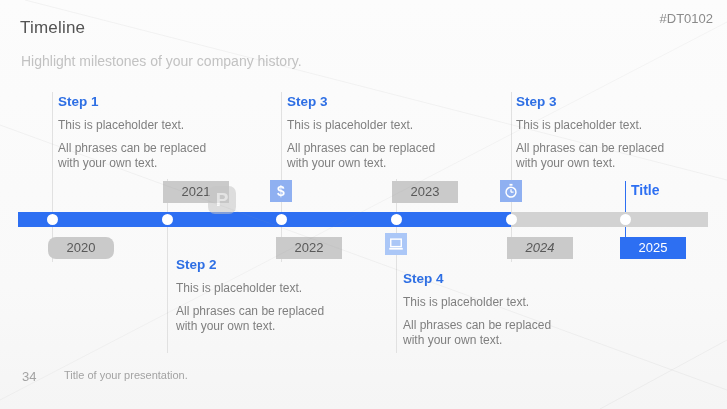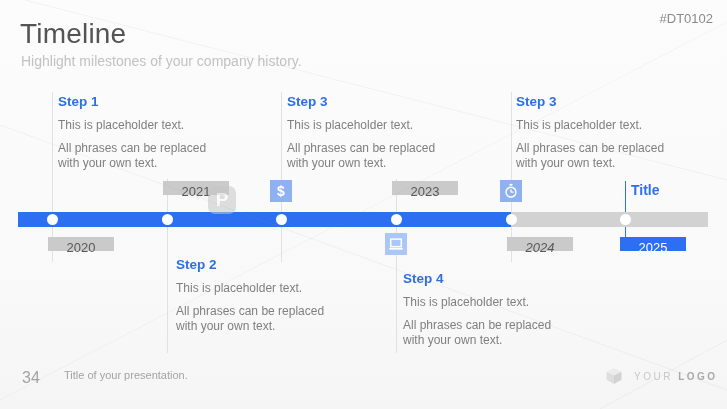--- a/index.html
+++ b/index.html
@@ -1,51 +1,51 @@
 <!DOCTYPE html>
 <html><head>
 <meta charset="utf-8">
 <style>
   html,body{margin:0;padding:0;}
   body{font-family:"Liberation Sans",sans-serif;background:#e9e9e9;}
   .slide{position:relative;width:727px;height:409px;overflow:hidden;
          background:linear-gradient(180deg,#fcfcfc 0%,#f9f9f9 70%,#f5f5f5 100%);}
   
-  .title{position:absolute;left:20px;top:18px;font-size:28px;color:#545454;letter-spacing:.2px;}
+  .title{position:absolute;left:20px;top:18px;font-size:17px;color:#545454;letter-spacing:.2px;}
   .subtitle{position:absolute;left:21px;top:53px;font-size:14px;color:#c2c2c2;}
   .code{position:absolute;right:14px;top:11px;font-size:13px;color:#8a8a8a;}
   
   .vline{position:absolute;width:1px;background:#e1e1e1;z-index:1;}
   .vline.blue{background:#2d6ff2;}
   
   .bar{position:absolute;left:18px;top:212px;width:690px;height:15px;background:#d2d2d2;z-index:2;}
   .bar-fill{position:absolute;left:0;top:0;height:15px;background:#2d6ff2;}
   .dot{position:absolute;top:214px;width:11px;height:11px;border-radius:50%;background:#ffffff;z-index:4;}
   
-  .yearbox{position:absolute;width:66px;height:14px;line-height:22px;text-align:center;
+  .yearbox{position:absolute;width:66px;height:22px;line-height:22px;text-align:center;
            background:#cacaca;color:#595959;font-size:13px;z-index:3;}
   .yearbox.goal-box{background:#2d6ff2;color:#ffffff;}
   .goal-label{position:absolute;left:631px;top:182px;font-size:14px;font-weight:bold;color:#2d6ff2;z-index:3;}
   
   .badge{position:absolute;width:22px;height:22px;display:flex;align-items:center;justify-content:center;z-index:3;}
   .badge.mid-blue{background:#8fb0f1;}
   .badge.light-blue{background:#abc7f7;}
   .badge .dollar{color:#ffffff;font-size:14px;font-weight:bold;line-height:1;}
   
   .step{position:absolute;width:168px;z-index:3;}
   .step-title{font-size:13.5px;font-weight:bold;color:#2e6fe4;margin:0 0 9px 0;}
   .step p{margin:0 0 8px 0;font-size:12px;line-height:15px;color:#7f7f7f;}
   
   .watermark{position:absolute;left:208px;top:186px;display:flex;align-items:center;gap:8px;
              z-index:5;opacity:.55;pointer-events:none;}
   .wm-logo{width:28px;height:28px;background:#c6c6c6;border-radius:7px;display:flex;align-items:center;
            justify-content:center;color:#fafafa;font-weight:bold;font-size:19px;}
   .wm-text{font-size:27px;font-weight:bold;letter-spacing:0;color:#cbcbcb;white-space:nowrap;}
   
-  .page-num{position:absolute;left:22px;top:369px;font-size:16px;color:#a3a3a3;}
+  .page-num{position:absolute;left:22px;top:369px;font-size:13px;color:#a3a3a3;}
   .footer-title{position:absolute;left:64px;top:369px;font-size:11px;color:#a3a3a3;}
   .logo-wrap{position:absolute;left:604px;top:366px;display:flex;align-items:center;gap:10px;z-index:3;}
   .logo-text{font-size:10px;letter-spacing:2.5px;color:#c7c7c7;}
   .logo-text .strong{color:#a9a9a9;font-weight:bold;}
   .diag{position:absolute;left:0;top:0;z-index:9;pointer-events:none;}
 </style>
 </head>
 <body>
 
 <div class="slide">
@@ -64,22 +64,23 @@
   <div class="bar">
     <div class="bar-fill" style="width:493px;"></div>
   </div>
   <div class="dot" style="left:47px;"></div>
   <div class="dot" style="left:162px;"></div>
   <div class="dot" style="left:276px;"></div>
   <div class="dot" style="left:391px;"></div>
   <div class="dot" style="left:506px;"></div>
   <div class="dot" style="left:620px;"></div>
 
-  <div class="yearbox" style="left:48px;top:237px;">2020</div>
+  <div class="yearbox" style="left:48px;top:237px;border-radius:8px;">2020</div>
   <div class="yearbox" style="left:163px;top:181px;">2021</div>
+  <div class="yearbox" style="left:276px;top:237px;">2022</div>
   <div class="yearbox" style="left:392px;top:181px;">2023</div>
   <div class="yearbox" style="left:507px;top:237px;font-style:italic;">2024</div>
   <div class="yearbox goal-box" style="left:620px;top:237px;">2025</div>
 
   <div class="goal-label">Title</div>
 
   <div class="badge mid-blue" style="left:270px;top:180px;">
     <span class="dollar">$</span>
   </div>
   <div class="badge mid-blue" style="left:500px;top:180px;">
@@ -133,24 +134,14 @@
 
   <svg class="diag" width="727" height="409">
     <line x1="25" y1="0" x2="727" y2="180" stroke="#9a9a9a" stroke-opacity="0.10" stroke-width="1"></line>
     <line x1="0" y1="125" x2="727" y2="390" stroke="#9a9a9a" stroke-opacity="0.10" stroke-width="1"></line>
     <line x1="0" y1="400" x2="727" y2="22" stroke="#9a9a9a" stroke-opacity="0.08" stroke-width="1"></line>
     <line x1="600" y1="409" x2="727" y2="340" stroke="#9a9a9a" stroke-opacity="0.10" stroke-width="1"></line>
   </svg>
 
   <div class="page-num">34</div>
   <div class="footer-title">Title of your presentation.</div>
-  <div class="logo-wrap">
-    <span style="display:flex;">
-      <svg width="20" height="20" viewBox="0 0 20 20">
-        <polygon points="10,2 17.5,5.8 10,9.6 2.5,5.8" fill="#ececec"></polygon>
-        <polygon points="2.5,5.8 10,9.6 10,18 2.5,13.8" fill="#dedede"></polygon>
-        <polygon points="17.5,5.8 10,9.6 10,18 17.5,13.8" fill="#d2d2d2"></polygon>
-      </svg>
-    </span>
-    <span class="logo-text"><span>YOUR</span> <span class="strong">LOGO</span></span>
-  </div>
 
 </div>
 
 </body></html>

